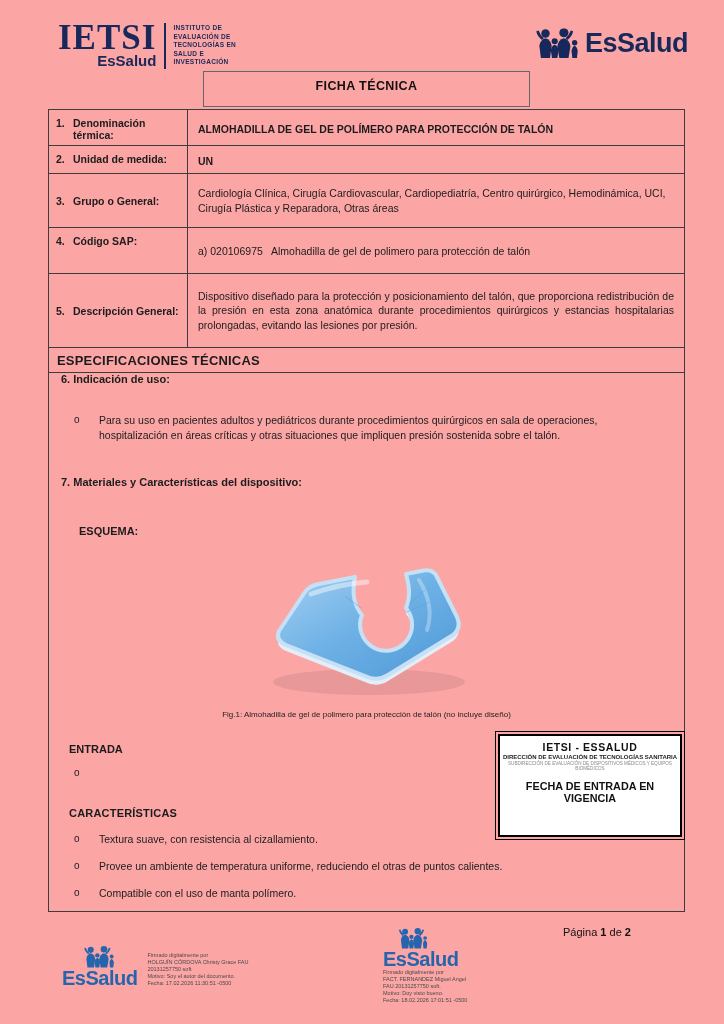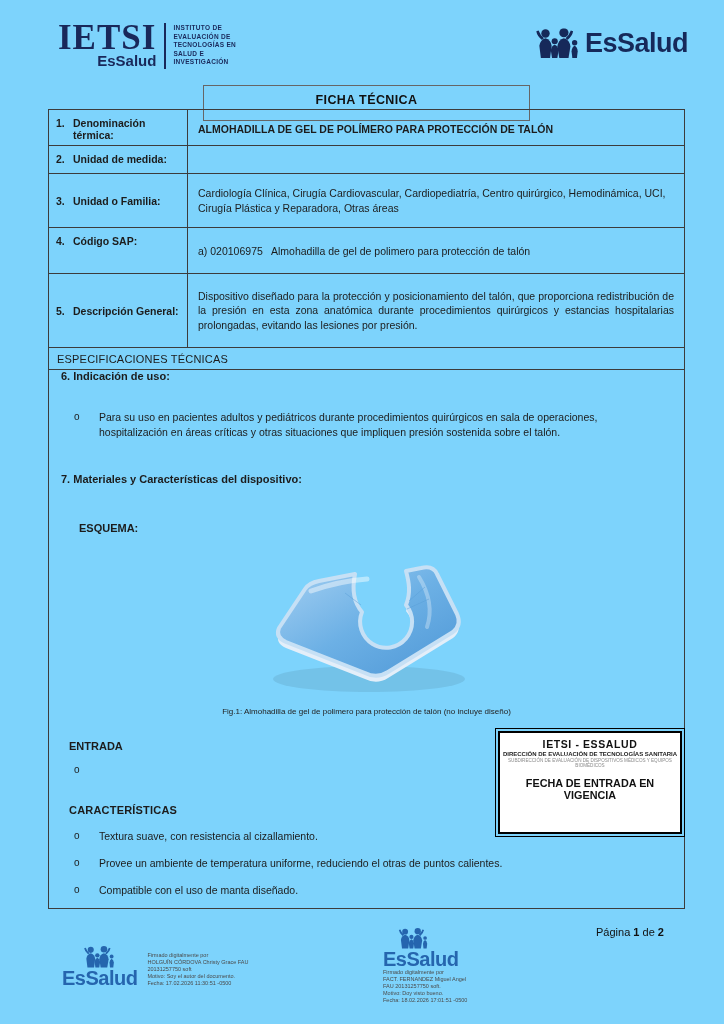--- a/index.html
+++ b/index.html
@@ -1,48 +1,48 @@
 <!DOCTYPE html>
 <html><head>
 <meta charset="utf-8">
 <style>
   * { margin:0; padding:0; box-sizing:border-box; }
   body { background:#ffffff; font-family:"Liberation Sans", sans-serif; }
-  .page { position:relative; width:724px; height:1024px; background:#7dd3fc; margin:0 auto; overflow:hidden; color:#1c1c1c; }
+  .page { position:relative; width:724px; height:1024px; background:#fca5a5; margin:0 auto; overflow:hidden; color:#1c1c1c; }
 
   
   .ietsi-logo { position:absolute; left:58px; top:22px; display:flex; align-items:center; }
   .ietsi-word { display:flex; flex-direction:column; }
   .ietsi-acronym { font-family:"Liberation Serif", serif; font-weight:bold; font-size:35px; line-height:32px; color:#19285a; letter-spacing:1px; }
   .ietsi-sub { font-size:15px; font-weight:bold; color:#19285a; text-align:right; margin-top:-2px; }
   .ietsi-divider { width:2px; height:46px; background:#19285a; margin:0 7px 0 8px; }
   .ietsi-tagline { display:flex; flex-direction:column; }
   .ietsi-tagline div { font-size:6.5px; font-weight:bold; color:#19285a; line-height:8.5px; letter-spacing:0.3px; }
 
   .essalud-logo-h { position:absolute; right:36px; top:28px; display:flex; align-items:center; gap:5px; }
   .essalud-wordmark-h { font-size:27px; font-weight:bold; color:#16295a; letter-spacing:-0.5px; }
 
-  .title-box { position:absolute; left:203px; top:85px; width:327px; height:36px; border:1px solid #666; text-align:center; font-weight:bold; font-size:12.5px; padding-top:7px; letter-spacing:0.4px; color:#111; }
+  .title-box { position:absolute; left:203px; top:71px; width:327px; height:36px; border:1px solid #666; text-align:center; font-weight:bold; font-size:12.5px; padding-top:7px; letter-spacing:0.4px; color:#111; }
 
   
   .spec-table { position:absolute; left:48px; top:109px; width:637px; border:1.5px solid #3c3c3c; font-size:10.5px; }
   .trow { display:flex; border-bottom:1.5px solid #3c3c3c; }
   .tlabel { width:139px; min-width:139px; border-right:1.5px solid #3c3c3c; font-weight:bold; padding:7px 4px 4px 7px; display:flex; gap:5px; align-items:flex-start; }
   .tlabel .num { min-width:12px; }
   .vc .tlabel { align-items:center; padding-top:4px; }
   .tvalue { flex:1; padding:4px 10px; display:flex; align-items:center; line-height:14px; }
   .tvalue.mid { align-items:center; }
   .r1 { min-height:32px; } .r1 .tvalue { padding-top:7px; }
   .r2 { min-height:28px; } .r2 .tvalue { padding-top:7px; }
   .r3 { min-height:54px; } .r3 .tvalue { line-height:15px; }
   .r4 { min-height:46px; }
   .r5 { min-height:74px; } .r5 .tvalue span { text-align:justify; line-height:14.5px; }
   .bv { font-weight:bold; }
   .pre { white-space:pre-wrap; }
-  .spec-header-row { font-weight:normal; font-size:11px; padding:5px 8px 4px 8px; border-bottom:1.5px solid #3c3c3c; min-height:22px; letter-spacing:0.2px; }
+  .spec-header-row { font-weight:bold; font-size:13px; padding:5px 8px 4px 8px; border-bottom:1.5px solid #3c3c3c; min-height:22px; letter-spacing:0.2px; }
 
   
   .bigbox { position:relative; height:538px; }
   .h-bold { font-weight:bold; font-size:11px; }
   .item6 { position:absolute; left:12px; top:0; }
   .bullet { display:flex; font-size:10.5px; line-height:14.5px; }
   .bullet .marker { width:28px; min-width:28px; font-size:10px; padding-left:3px; }
   .b6 { position:absolute; left:22px; top:40px; width:535px; }
   .item7 { position:absolute; left:12px; top:103px; }
   .esquema { position:absolute; left:30px; top:152px; }
@@ -65,21 +65,21 @@
 
   
   .essalud-logo-f { display:flex; flex-direction:column; }
   .essalud-wordmark-f { font-size:20px; font-weight:bold; color:#2565ae; letter-spacing:-0.5px; line-height:20px; }
   .sig-lines div { font-size:5.5px; line-height:7px; color:#4a4a4a; }
   .sig-left { position:absolute; left:62px; top:946px; display:flex; gap:10px; align-items:flex-start; }
   .sig-left .icon { margin-left:20px; }
   .sig-left .sig-lines { margin-top:6px; }
   .sig-center { position:absolute; left:383px; top:928px; }
   .sig-center .icon { margin-left:14px; }
-  .pageno { position:absolute; left:596px; top:926px; font-size:11px; color:#111; }
+  .pageno { position:absolute; left:563px; top:926px; font-size:11px; color:#111; }
   .pageno b { font-weight:bold; }
 </style>
 </head>
 <body>
 
 <svg width="0" height="0" style="position:absolute">
   <symbol id="fam" viewBox="0 0 120 80">
     <g>
       <circle cx="30" cy="14" r="11"></circle>
       <path d="M30 26 Q44 30 46 46 L42 78 L18 78 L14 46 Q16 30 30 26 Z"></path>
@@ -133,26 +133,29 @@
       <div class="tvalue">
           <span class="bv">ALMOHADILLA DE GEL DE POLÍMERO PARA PROTECCIÓN DE TALÓN</span>
         </div>
     </div>
 
     <div class="trow r2">
       <div class="tlabel">
         <span class="num">2.</span>
         <span>Unidad de medida:</span>
       </div>
+      <div class="tvalue">
+          <span class="bv">UN</span>
+        </div>
     </div>
 
     <div class="trow r3 vc">
       <div class="tlabel">
         <span class="num">3.</span>
-        <span>Unidad o Familia:</span>
+        <span>Grupo o General:</span>
       </div>
       <div class="tvalue mid">
           <span>Cardiología Clínica, Cirugía Cardiovascular, Cardiopediatría, Centro quirúrgico, Hemodinámica, UCI, Cirugía Plástica y Reparadora, Otras áreas</span>
         </div>
     </div>
 
     <div class="trow r4">
       <div class="tlabel">
         <span class="num">4.</span>
         <span>Código SAP:</span>
@@ -222,21 +225,21 @@
       <div class="bullet cb0">
         <span class="marker">o</span>
         <span>Textura suave, con resistencia al cizallamiento.</span>
       </div>
       <div class="bullet cb1">
         <span class="marker">o</span>
         <span>Provee un ambiente de temperatura uniforme, reduciendo el otras de puntos calientes.</span>
       </div>
       <div class="bullet cb2">
         <span class="marker">o</span>
-        <span>Compatible con el uso de manta diseñado.</span>
+        <span>Compatible con el uso de manta polímero.</span>
       </div>
 
       <div class="stamp">
         <div class="stamp-org">IETSI - ESSALUD</div>
         <div class="stamp-dir">DIRECCIÓN DE EVALUACIÓN DE TECNOLOGÍAS SANITARIA</div>
         <div class="stamp-subdir">SUBDIRECCIÓN DE EVALUACIÓN DE DISPOSITIVOS MÉDICOS Y EQUIPOS BIOMÉDICOS</div>
         <div class="stamp-foot">FECHA DE ENTRADA EN VIGENCIA</div>
       </div>
 
     </div>

